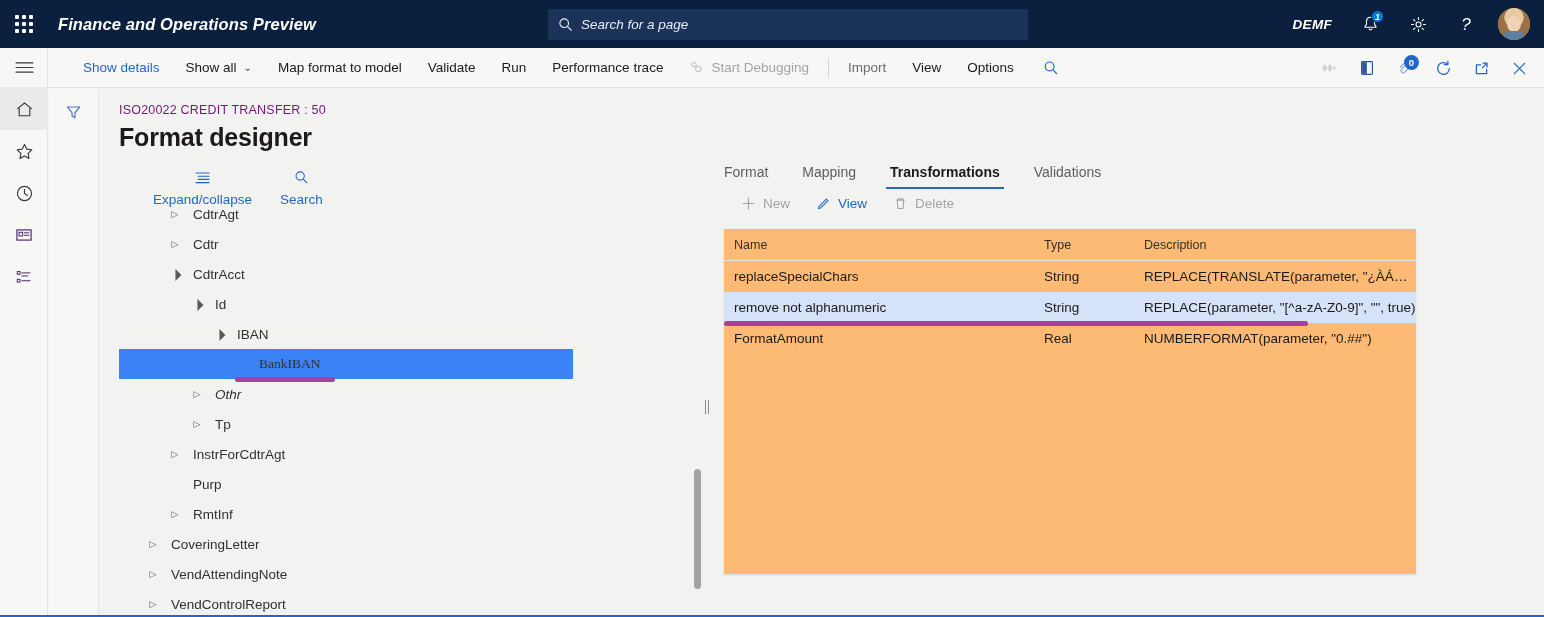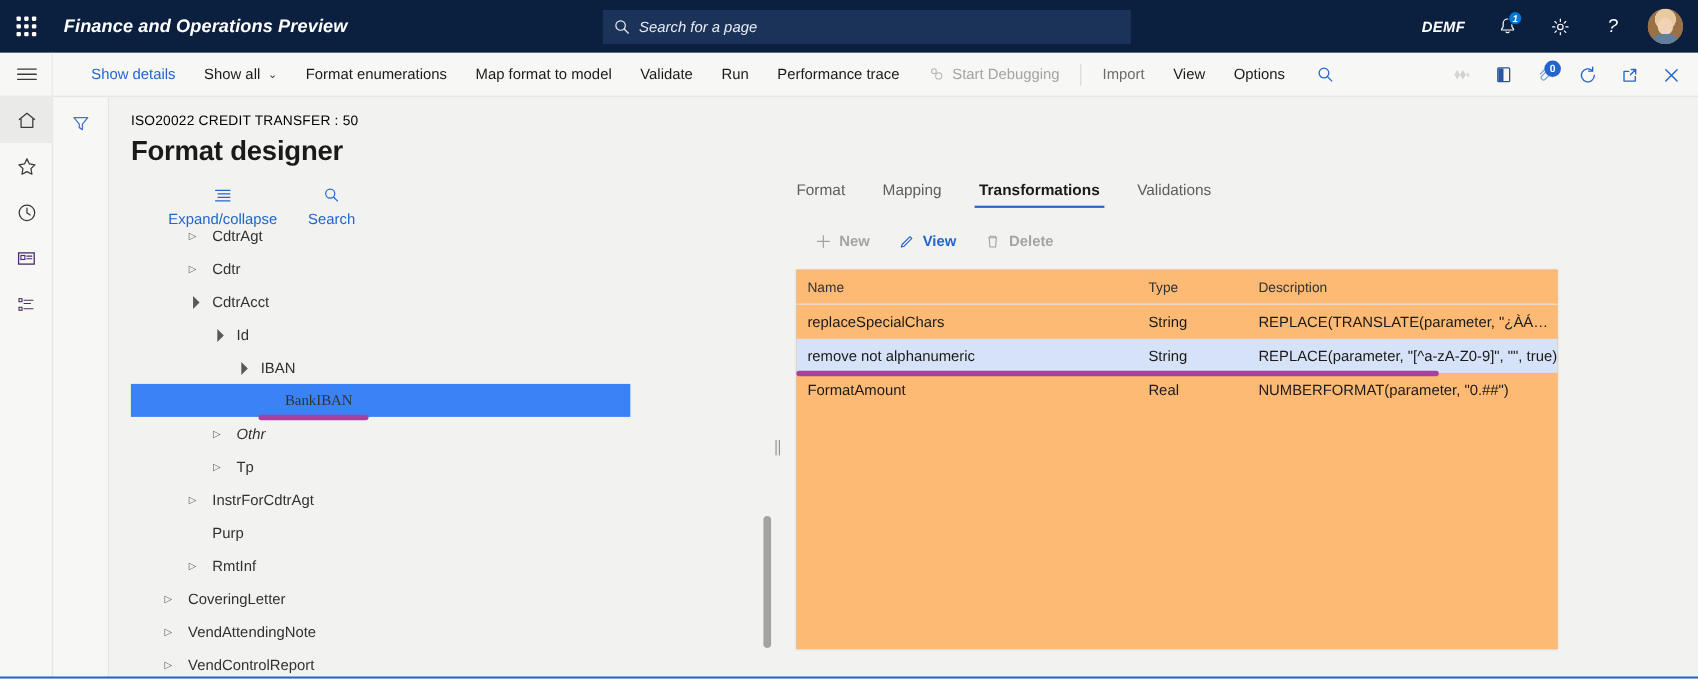--- a/index.html
+++ b/index.html
@@ -105,21 +105,21 @@
     position: absolute; left: 49px; top: 89px; width: 50px; height: 528px;
     background: #f7f7f6; border-right: 1px solid #e3e3e1;
     display: flex; justify-content: center; padding-top: 14px;
   }
 
   
   .page {
     position: absolute; left: 99px; top: 89px; width: 1445px; height: 528px;
     background: #f2f2f1; padding-left: 20px;
   }
-  .crumb { font-size: 12.5px; color: #000000; padding-top: 14px; letter-spacing: .2px; }
+  .crumb { font-size: 12.5px; color: #701a75; padding-top: 14px; letter-spacing: .2px; }
   .ptitle { font-size: 25px; font-weight: bold; color: #1b1a19; margin-top: 6px; letter-spacing: -.2px; }
 
   .treetools { display: flex; align-items: center; gap: 28px; margin-top: 18px; margin-left: 34px; }
   .ttool { display: flex; align-items: center; gap: 7px; color: #2266cc; font-size: 13.5px; cursor: pointer; flex-direction: column; }
 
   
   .treewrap {
     position: absolute; left: 20px; top: 110px; width: 590px; height: 418px; overflow: hidden;
   }
   .treerow {
@@ -148,21 +148,21 @@
     font-size: 14px; color: #5f5e5c; padding: 0 17px; height: 34px;
     display: flex; align-items: center; cursor: pointer; position: relative;
   }
   .tab:first-child { padding-left: 0; }
   .tab.active { color: #1b1a19; font-weight: bold; }
   .tab.active::after {
     content: ""; position: absolute; left: 13px; right: 13px; bottom: 0; height: 2.5px; background: #2266cc;
   }
   .tab:first-child.active::after { left: 0; }
 
-  .gridactions { display: flex; align-items: center; gap: 0; margin-top: 16px; padding-left: 4px; font-weight: bold; }
+  .gridactions { display: flex; align-items: center; gap: 0; margin-top: 0; padding-left: 4px; }
   .ga {
     display: flex; align-items: center; gap: 7px; font-size: 13.5px; color: #a5a4a2;
     padding: 0 13px; height: 28px; cursor: default;
   }
   .ga.enabled { color: #2266cc; cursor: pointer; }
 
   .gridcard {
     margin-top: 12px; width: 692px; height: 345px; background: #fdba74;
     box-shadow: 0 .6px 1.8px rgba(0,0,0,.12), 0 .1px .5px rgba(0,0,0,.1);
   }
@@ -280,21 +280,20 @@
       </svg>
     </div>
   </div>
 
   <div class="cmdbar">
     <div class="cmd link">Show details</div>
     <div class="cmd">
       <span>Show all</span>
       <span class="chev">⌄</span>
     </div>
-    <div class="cmd">Format enumerations</div>
     <div class="cmd">Map format to model</div>
     <div class="cmd">Validate</div>
     <div class="cmd">Run</div>
     <div class="cmd">Performance trace</div>
     <div class="cmd disabled">
       <svg width="15" height="15" viewBox="0 0 16 16" style="margin-right:7px">
         <circle cx="5.4" cy="5" r="2.3" fill="none" stroke="#b6b5b3" stroke-width="1"></circle>
         <circle cx="10" cy="9.6" r="3" fill="none" stroke="#b6b5b3" stroke-width="1"></circle>
       </svg>
       <span>Start Debugging</span>

